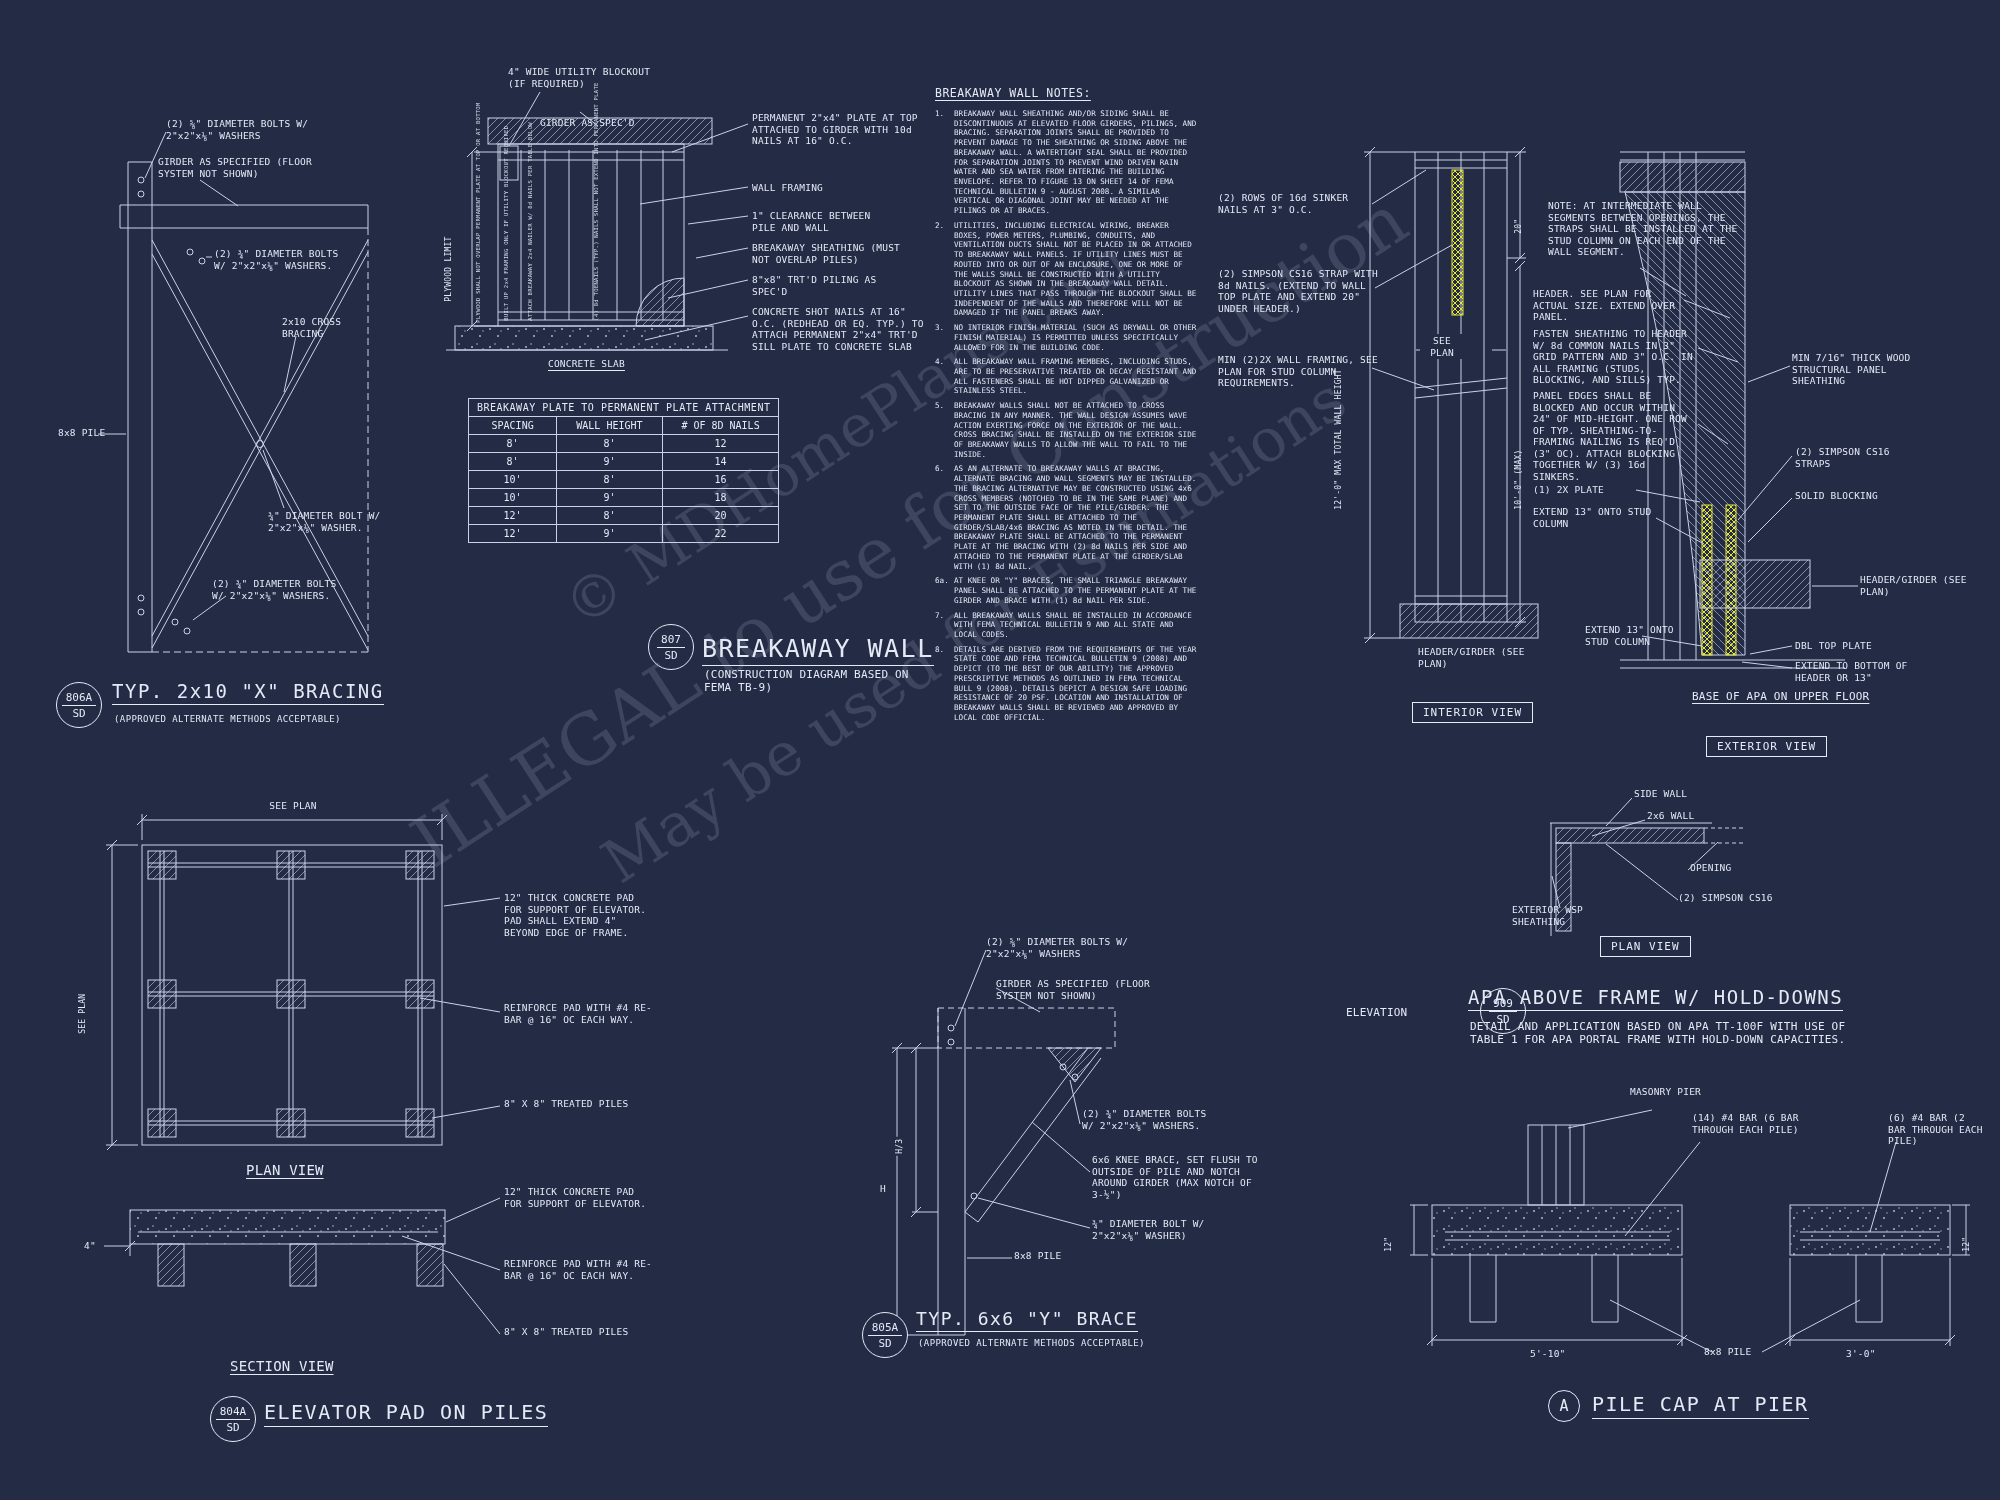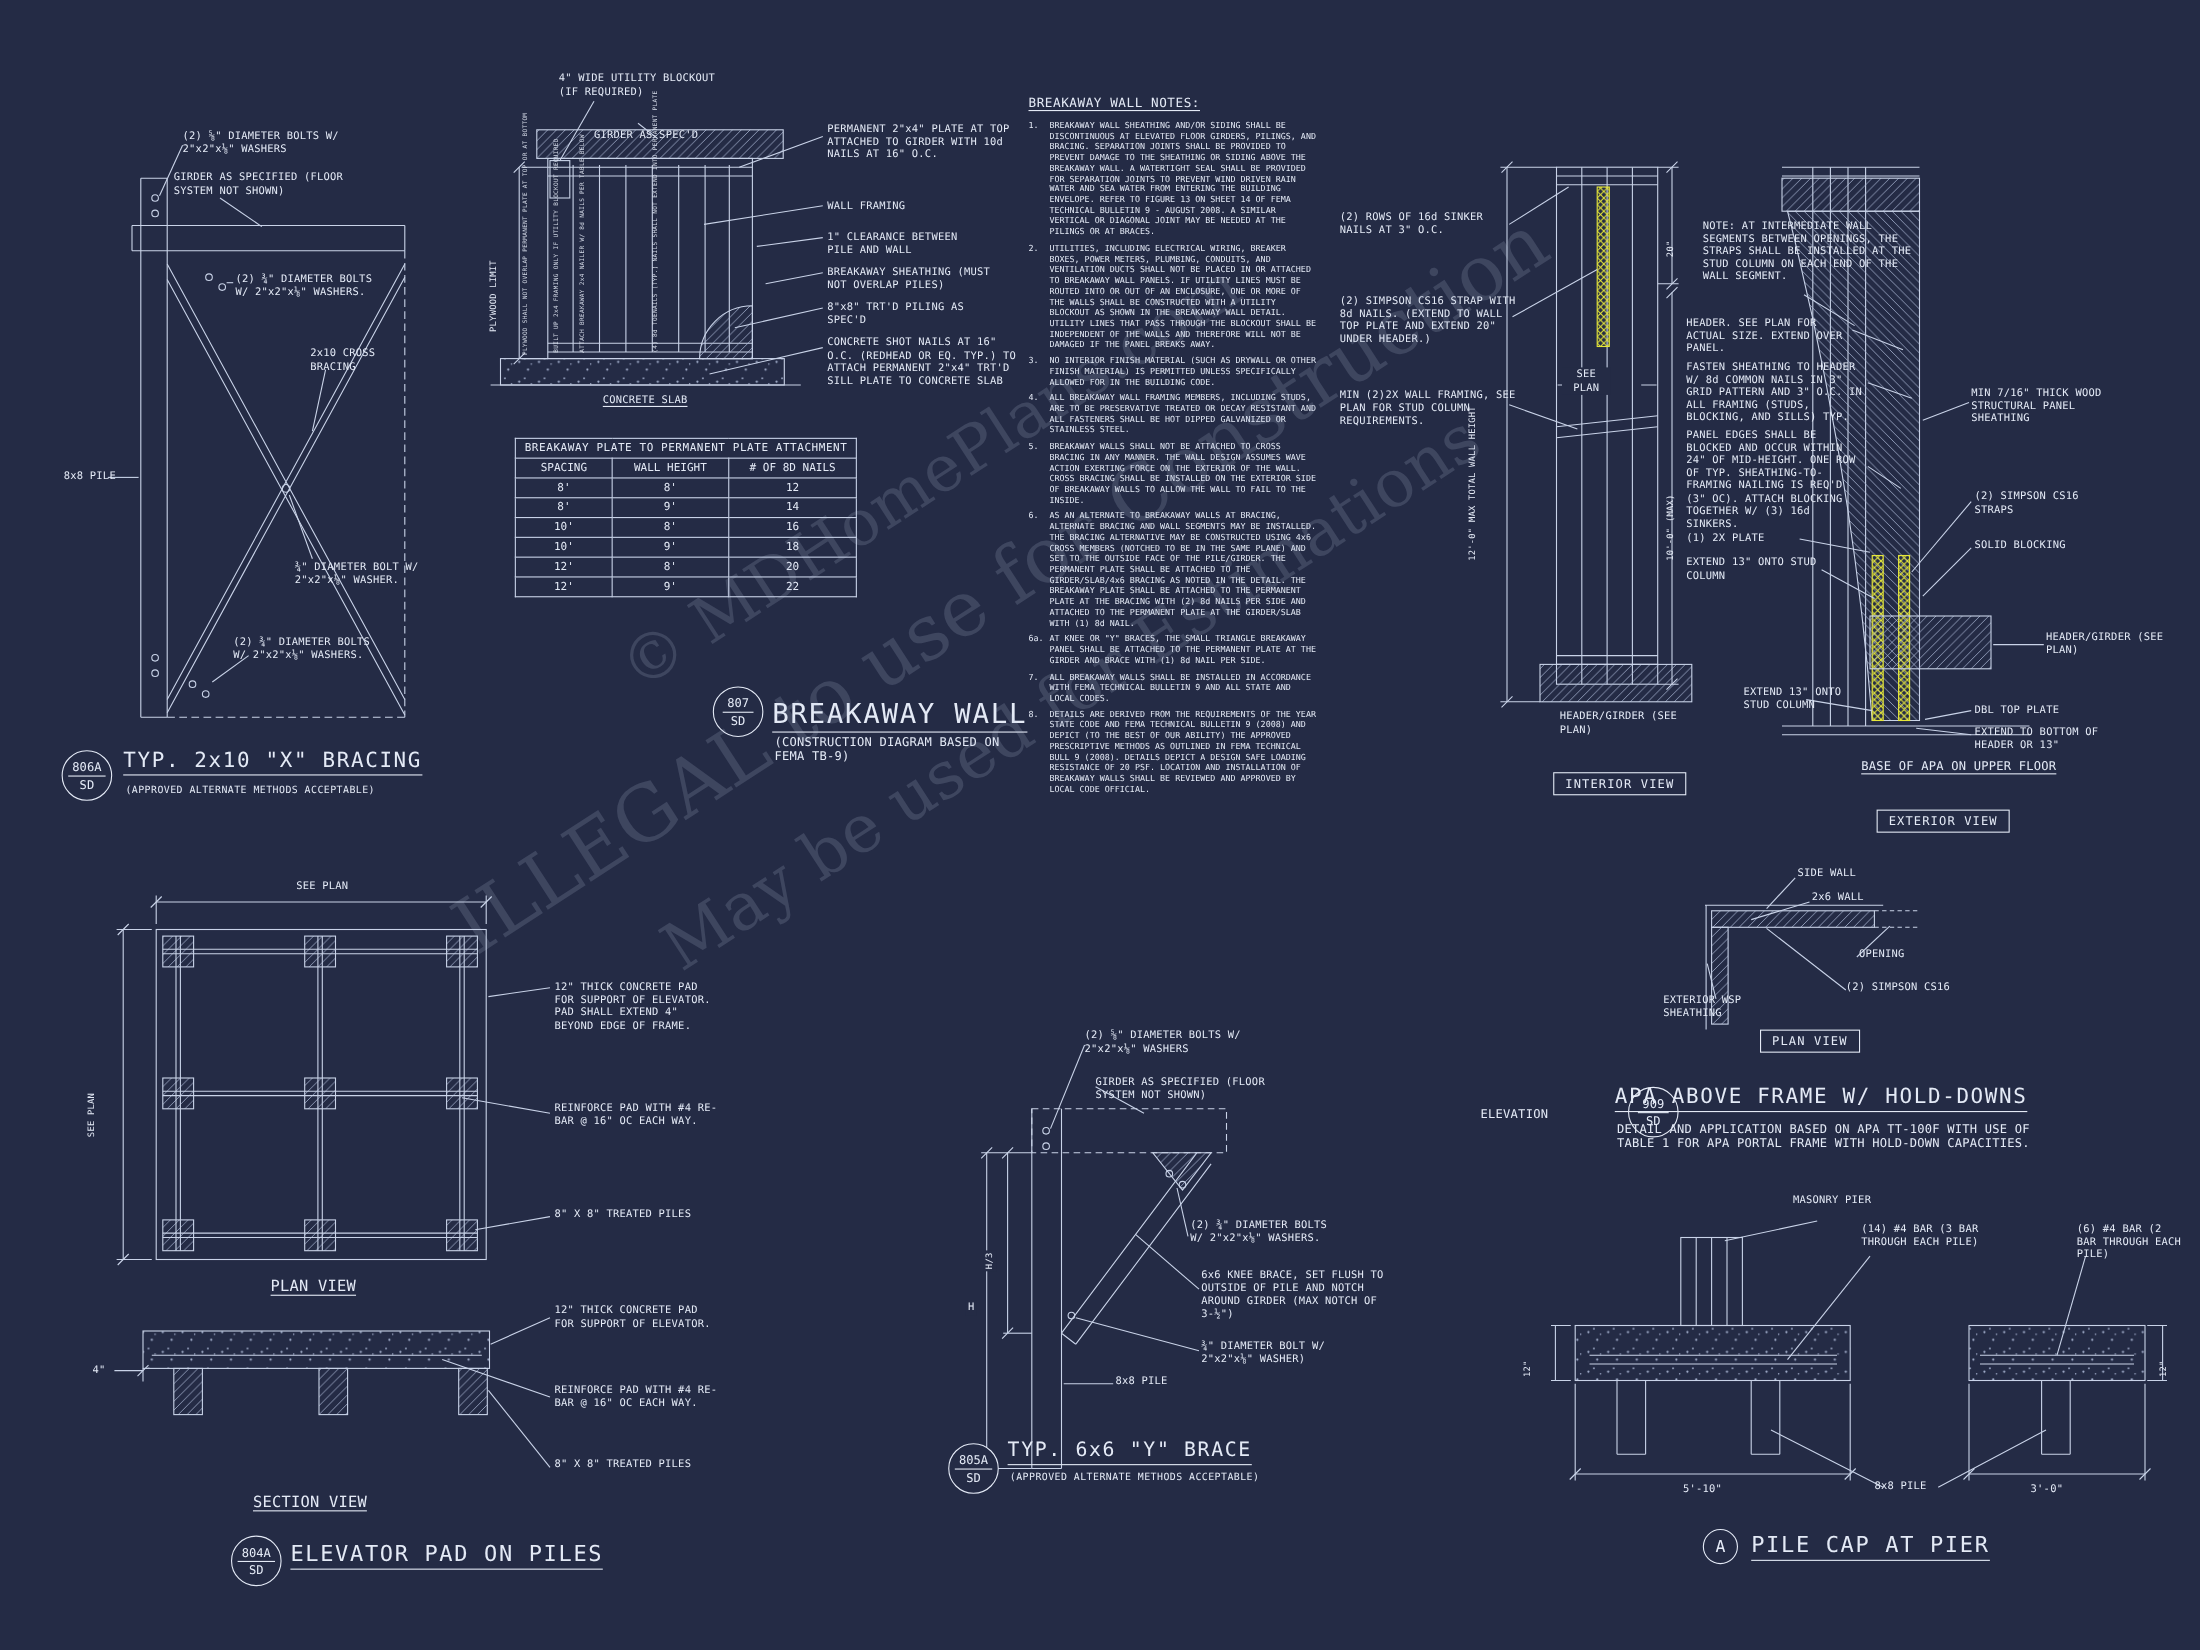--- a/index.html
+++ b/index.html
@@ -455,21 +455,21 @@
   <div class="lbl bg" style="left:878px; top:1182px;">H</div>
   <div class="lbl rot f8 bg" style="left:906px; top:1144px;">H/3</div>
   <div class="badge b44" style="left:862px; top:1312px;">
     <span class="top">805A</span>
     <span class="bot">SD</span>
   </div>
   <div class="dtitle t18" style="left:916px; top:1308px;">TYP. 6x6 "Y" BRACE</div>
   <div class="dsub" style="left:918px; top:1338px;">(APPROVED ALTERNATE METHODS ACCEPTABLE)</div>
 
   <div class="lbl" style="left:1630px; top:1086px; width:95px;">MASONRY PIER</div>
-  <div class="lbl" style="left:1692px; top:1112px; width:112px;">(14) #4 BAR (3 BAR THROUGH EACH PILE)</div>
+  <div class="lbl" style="left:1692px; top:1112px; width:112px;">(14) #4 BAR (6 BAR THROUGH EACH PILE)</div>
   <div class="lbl" style="left:1888px; top:1112px; width:100px;">(6) #4 BAR (2 BAR THROUGH EACH PILE)</div>
   <div class="lbl" style="left:1704px; top:1346px; width:70px;">8x8 PILE</div>
   <div class="lbl" style="left:1530px; top:1348px;">5'-10"</div>
   <div class="lbl" style="left:1846px; top:1348px;">3'-0"</div>
   <div class="lbl rot f8" style="left:1394px; top:1242px;">12"</div>
   <div class="lbl rot f8" style="left:1972px; top:1242px;">12"</div>
   <div class="badge single" style="left:1548px; top:1390px;">
     <span>A</span>
   </div>
   <div class="dtitle t20" style="left:1592px; top:1392px;">PILE CAP AT PIER</div>

